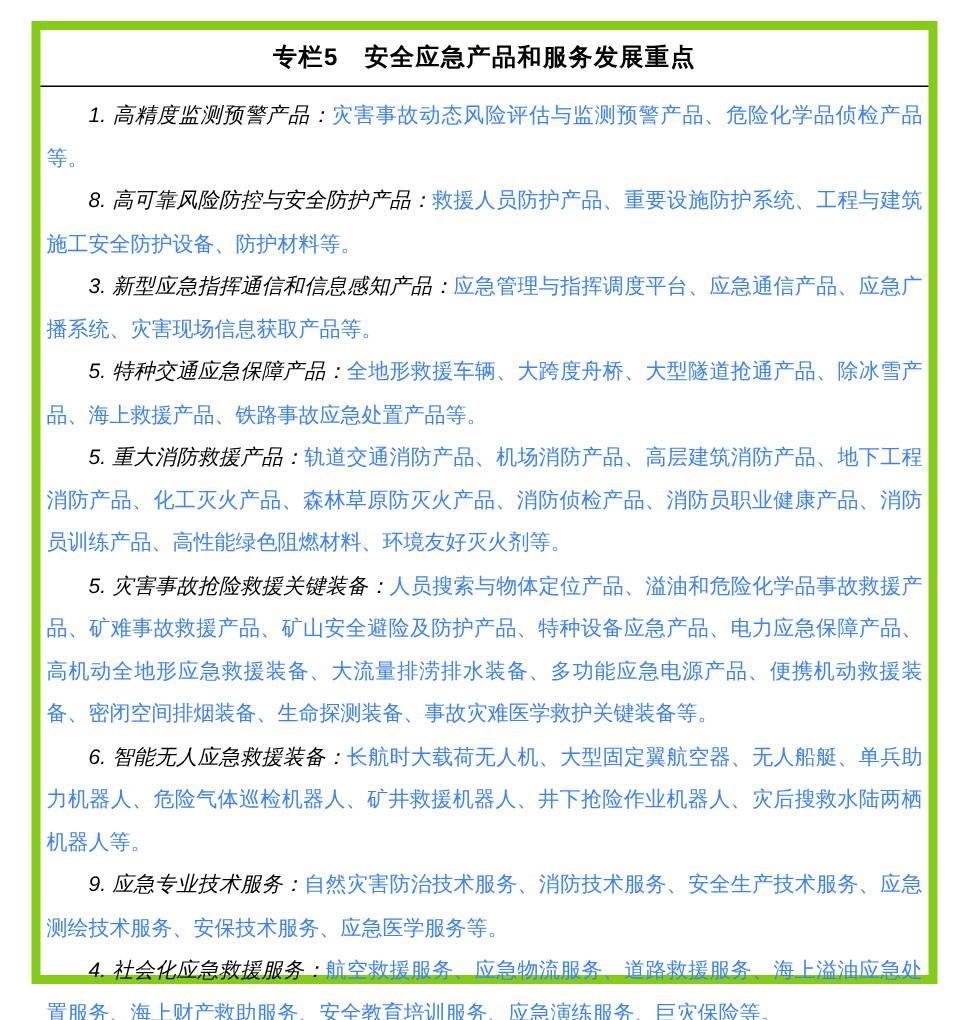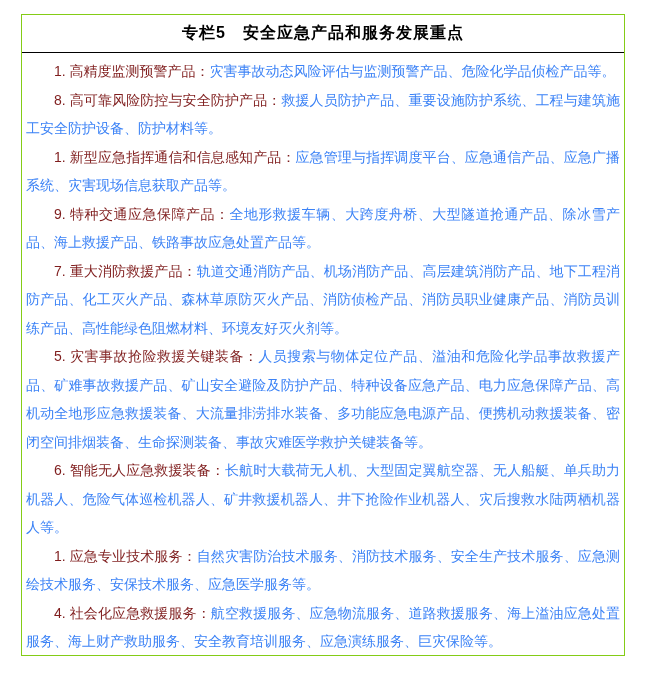--- a/index.html
+++ b/index.html
@@ -15,21 +15,21 @@
     background: #ffffff;
     overflow: hidden;
   }
   .panel {
     position: absolute;
     left: 21px;
     top: 14px;
     width: 604px;
     height: 642px;
     box-sizing: border-box;
-    border: 1px solid #84cc16;
+    border: 6px solid #84cc16;
     background: #ffffff;
   }
   .panel-title {
     box-sizing: border-box;
     height: 38px;
     border-bottom: 1px solid #000000;
     display: flex;
     align-items: center;
     justify-content: center;
     font-size: 16px;
@@ -43,38 +43,39 @@
     font-size: 14px;
     line-height: 28.5px;
     color: #333333;
     text-align: justify;
   }
   .item {
     margin: 0;
     text-indent: 2em;
   }
   .item .head {
-    color: #7f1d1d;
+    font-style: italic; 
+    color: #000000;
   }
   .item .desc {
     font-style: normal;
     color: #3b82f6;
   }
 </style>
 </head>
 <body>
 
 <div class="page">
   <div class="panel">
     <div class="panel-title">专栏5　安全应急产品和服务发展重点</div>
     <div class="panel-body">
       <p class="item"><span class="head">1. 高精度监测预警产品：</span><span class="desc">灾害事故动态风险评估与监测预警产品、危险化学品侦检产品等。</span></p>
       <p class="item"><span class="head">8. 高可靠风险防控与安全防护产品：</span><span class="desc">救援人员防护产品、重要设施防护系统、工程与建筑施工安全防护设备、防护材料等。</span></p>
-      <p class="item"><span class="head">1. 新型应急指挥通信和信息感知产品：</span><span class="desc">应急管理与指挥调度平台、应急通信产品、应急广播系统、灾害现场信息获取产品等。</span></p>
-      <p class="item"><span class="head">9. 特种交通应急保障产品：</span><span class="desc">全地形救援车辆、大跨度舟桥、大型隧道抢通产品、除冰雪产品、海上救援产品、铁路事故应急处置产品等。</span></p>
-      <p class="item"><span class="head">7. 重大消防救援产品：</span><span class="desc">轨道交通消防产品、机场消防产品、高层建筑消防产品、地下工程消防产品、化工灭火产品、森林草原防灭火产品、消防侦检产品、消防员职业健康产品、消防员训练产品、高性能绿色阻燃材料、环境友好灭火剂等。</span></p>
+      <p class="item"><span class="head">3. 新型应急指挥通信和信息感知产品：</span><span class="desc">应急管理与指挥调度平台、应急通信产品、应急广播系统、灾害现场信息获取产品等。</span></p>
+      <p class="item"><span class="head">5. 特种交通应急保障产品：</span><span class="desc">全地形救援车辆、大跨度舟桥、大型隧道抢通产品、除冰雪产品、海上救援产品、铁路事故应急处置产品等。</span></p>
+      <p class="item"><span class="head">5. 重大消防救援产品：</span><span class="desc">轨道交通消防产品、机场消防产品、高层建筑消防产品、地下工程消防产品、化工灭火产品、森林草原防灭火产品、消防侦检产品、消防员职业健康产品、消防员训练产品、高性能绿色阻燃材料、环境友好灭火剂等。</span></p>
       <p class="item"><span class="head">5. 灾害事故抢险救援关键装备：</span><span class="desc">人员搜索与物体定位产品、溢油和危险化学品事故救援产品、矿难事故救援产品、矿山安全避险及防护产品、特种设备应急产品、电力应急保障产品、高机动全地形应急救援装备、大流量排涝排水装备、多功能应急电源产品、便携机动救援装备、密闭空间排烟装备、生命探测装备、事故灾难医学救护关键装备等。</span></p>
       <p class="item"><span class="head">6. 智能无人应急救援装备：</span><span class="desc">长航时大载荷无人机、大型固定翼航空器、无人船艇、单兵助力机器人、危险气体巡检机器人、矿井救援机器人、井下抢险作业机器人、灾后搜救水陆两栖机器人等。</span></p>
-      <p class="item"><span class="head">1. 应急专业技术服务：</span><span class="desc">自然灾害防治技术服务、消防技术服务、安全生产技术服务、应急测绘技术服务、安保技术服务、应急医学服务等。</span></p>
+      <p class="item"><span class="head">9. 应急专业技术服务：</span><span class="desc">自然灾害防治技术服务、消防技术服务、安全生产技术服务、应急测绘技术服务、安保技术服务、应急医学服务等。</span></p>
       <p class="item"><span class="head">4. 社会化应急救援服务：</span><span class="desc">航空救援服务、应急物流服务、道路救援服务、海上溢油应急处置服务、海上财产救助服务、安全教育培训服务、应急演练服务、巨灾保险等。</span></p>
     </div>
   </div>
 </div>
 
 </body></html>

